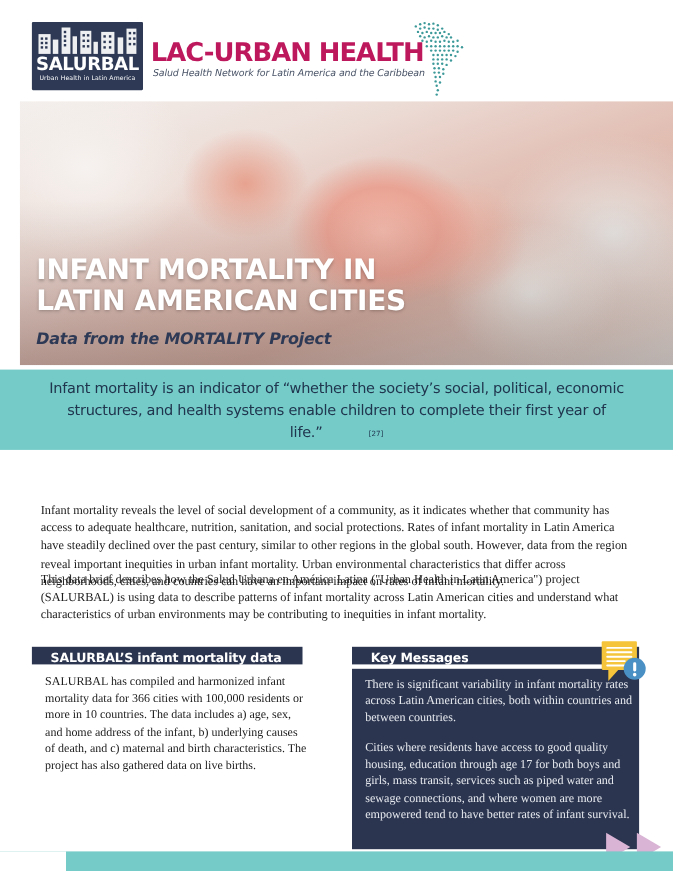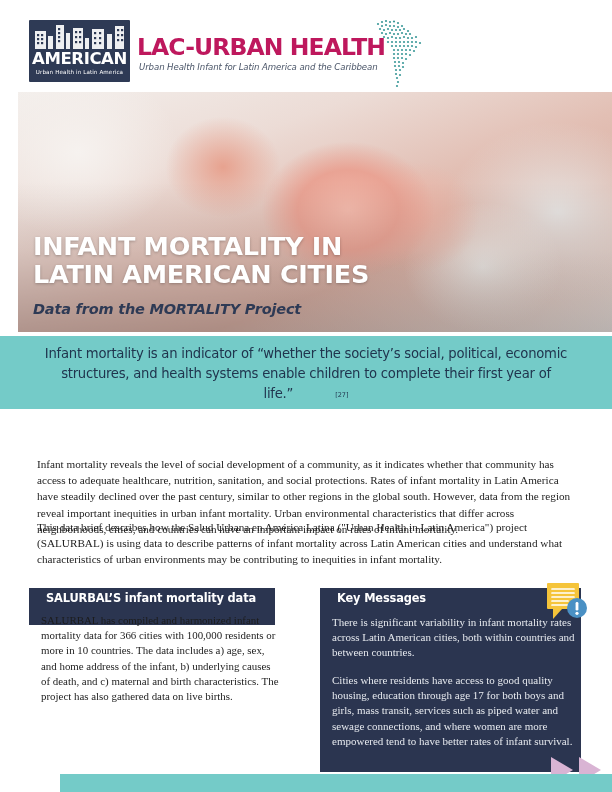--- a/index.html
+++ b/index.html
@@ -191,21 +191,21 @@
     font-size: 11.2px;
     line-height: 16.2px;
     text-align: left;
   }
   .para1 { top: 414px; margin-top: 42px; }
   .para2 { top: 519px; }
 
   
   .panel-hdr {
     position: absolute;
-    height: 37px;
+    height: 16px;
     background: #2b3550;
     color: #ffffff;
     font-family: "DejaVu Sans", sans-serif;
     font-weight: bold;
     font-size: 11.4px;
     line-height: 20px;
     letter-spacing: -0.15px;
   }
   .panel-hdr span { margin-left: 17px; }
 
@@ -310,26 +310,26 @@
         <rect x="65" y="19" width="2.2" height="2.2"></rect>
           <rect x="70" y="19" width="2.2" height="2.2"></rect>
         <rect x="88" y="6" width="2.2" height="2.2"></rect>
           <rect x="92" y="6" width="2.2" height="2.2"></rect>
         <rect x="88" y="11" width="2.2" height="2.2"></rect>
           <rect x="92" y="11" width="2.2" height="2.2"></rect>
         <rect x="88" y="16" width="2.2" height="2.2"></rect>
           <rect x="92" y="16" width="2.2" height="2.2"></rect>
       </g>
     </svg>
-    <div class="logo-word">AMERICAN</div>
+    <div class="logo-word">SALURBAL</div>
     <div class="logo-sub">Urban Health in Latin America</div>
   </div>
 
   <div class="logo-lac">LAC-URBAN HEALTH</div>
-  <div class="logo-lac-sub">Urban Health Infant for Latin America and the Caribbean</div>
+  <div class="logo-lac-sub">Salud Health Network for Latin America and the Caribbean</div>
 
   <svg class="dotmap" viewBox="0 0 60 70">
     <g fill="#3e9a9a">
       <circle cx="18" cy="4" r="1.1"></circle>
         <circle cx="22" cy="3" r="1.1"></circle>
         <circle cx="26" cy="4" r="1.1"></circle>
       <circle cx="30" cy="3.5" r="1.1"></circle>
         <circle cx="34" cy="5" r="1.1"></circle>
         <circle cx="14" cy="6" r="1.1"></circle>
       <circle cx="18" cy="8" r="1.1"></circle>

